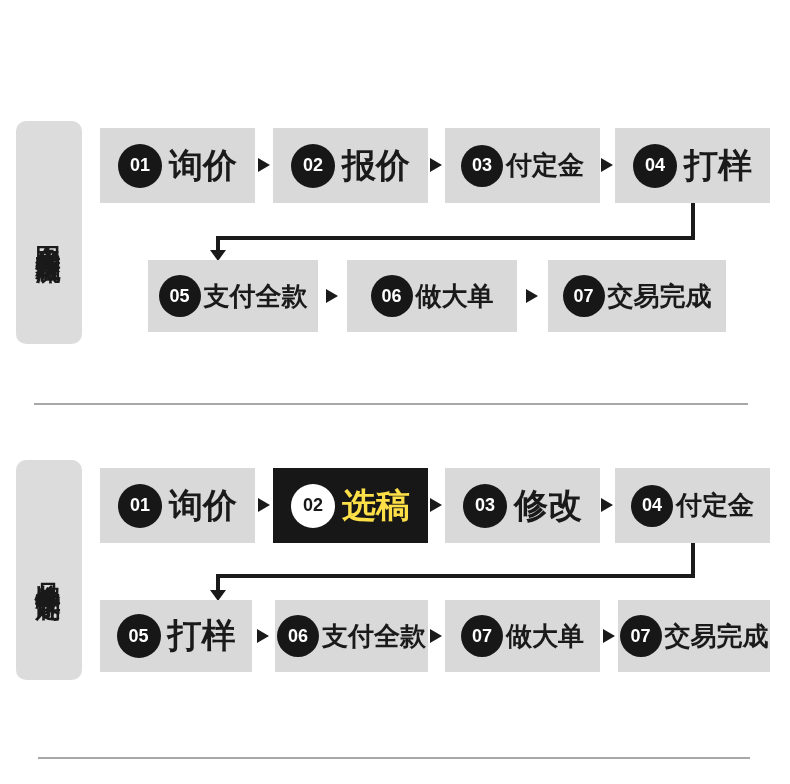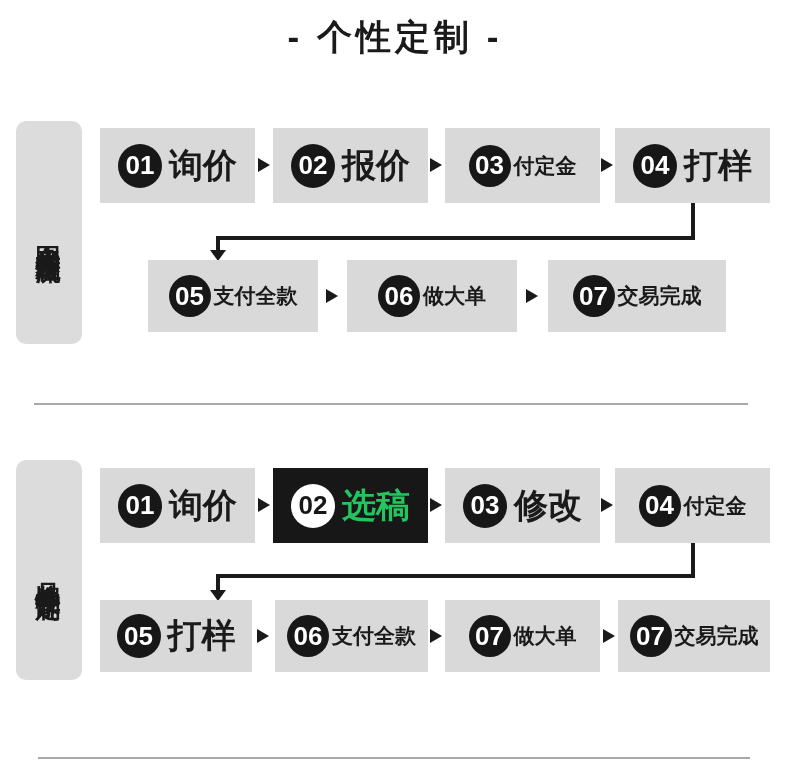--- a/index.html
+++ b/index.html
@@ -49,38 +49,38 @@
     gap: 7px;
   }
   .step.tight { gap: 3px; }
   .step .badge {
     flex: 0 0 auto;
     width: 44px;
     height: 44px;
     border-radius: 50%;
     background: #171717;
     color: #ffffff;
-    font-size: 26px;
+    font-size: 18px;
     font-weight: 800;
     display: flex;
     align-items: center;
     justify-content: center;
     letter-spacing: 0px;
   }
   .step.tight .badge { width: 42px; height: 42px; }
   .step .step-label {
     font-size: 34px;
     font-weight: 700;
     color: #1a1a1a;
     white-space: nowrap;
   }
-  .step.tight .step-label { font-size: 21px; }
+  .step.tight .step-label { font-size: 26px; }
   .step.highlight { background: #171717; }
   .step.highlight .badge { background: #ffffff; color: #171717; }
-  .step.highlight .step-label { color: #22c55e; }
+  .step.highlight .step-label { color: #fde047; }
   .flow-arrow {
     position: absolute;
     width: 0; height: 0;
     border-top: 7px solid transparent;
     border-bottom: 7px solid transparent;
     border-left: 12px solid #1a1a1a;
   }
   .conn {
     position: absolute;
     background: #1a1a1a;
@@ -96,21 +96,20 @@
     position: absolute;
     height: 2px;
     background: #a8a8a8;
   }
 </style>
 </head>
 <body>
 
 <div class="page">
 
-  <div class="title">- 个性定制 -</div>
 
   <div class="vlabel" style="top:121px; height:223px;">来图来样定制流程</div>
 
   <div class="step" style="left:100px; top:128px; width:155px; height:75px;">
     <span class="badge">01</span>
     <span class="step-label">询价</span>
   </div>
   <div class="flow-arrow" style="left:258px; top:158px;"></div>
   <div class="step" style="left:273px; top:128px; width:155px; height:75px;">
     <span class="badge">02</span>

